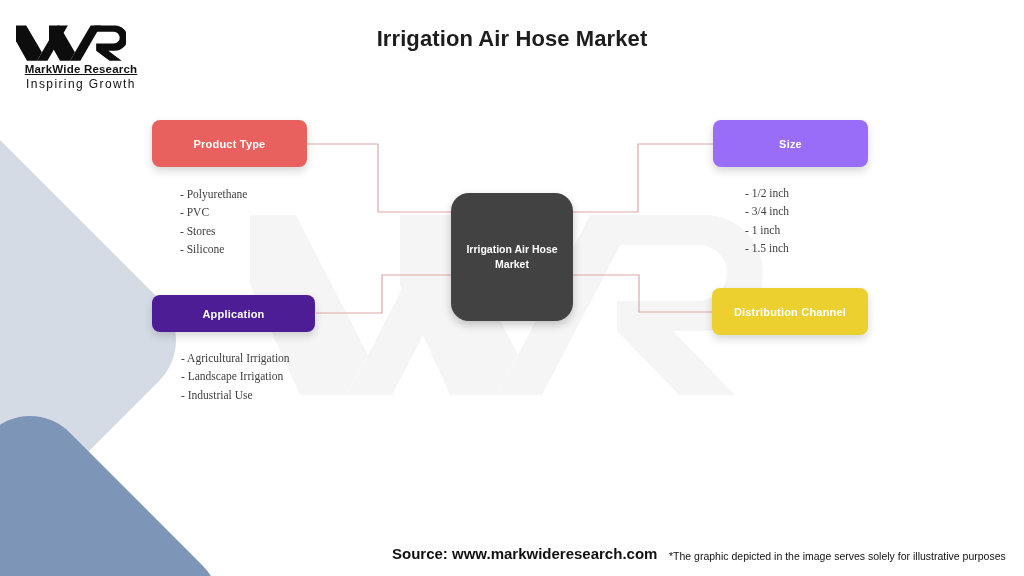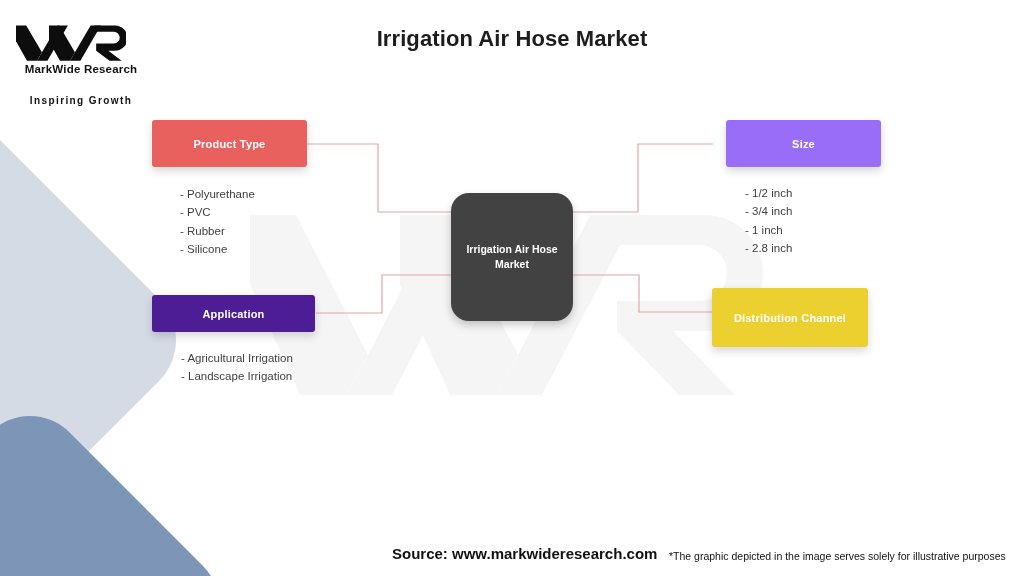--- a/index.html
+++ b/index.html
@@ -60,28 +60,29 @@
     text-align: center;
   }
   .logo-mark { display: block; }
   .logo-name {
     display: block;
     font-size: 11.5px;
     font-weight: bold;
     color: #111111;
     letter-spacing: 0.2px;
     margin-top: 1px;
+    text-decoration: underline;
   }
   .logo-tag {
     display: block;
-    font-size: 10px;
-    font-weight: bold;
+    font-size: 12px;
+    font-weight: normal;
     color: #111111;
     letter-spacing: 1.4px;
-    margin-top: 20px;
+    margin-top: 2px;
   }
 
   
   .title {
     position: absolute;
     left: 0;
     top: 26px;
     width: 1024px;
     text-align: center;
     font-size: 22px;
@@ -116,21 +117,21 @@
     font-size: 10.5px;
     font-weight: bold;
     color: #ffffff;
     line-height: 1.45;
     padding: 0 10px;
   }
 
   
   .cat { position: absolute; }
   .cat-header {
-    border-radius: 3px;
+    border-radius: 8px;
     box-shadow: 0 4px 8px rgba(0,0,0,0.16);
     display: flex;
     align-items: center;
     justify-content: center;
     text-align: center;
   }
   .cat-header-label {
     font-size: 11px;
     font-weight: bold;
     color: #ffffff;
@@ -139,36 +140,37 @@
   .cat-list {
     margin: 0;
     padding: 0;
     list-style: none;
   }
   .cat-list li {
     font-size: 11.5px;
     color: #404040;
     line-height: 18.3px;
     white-space: nowrap;
+    font-family: Liberation Serif, serif;
   }
 
   .cat-product   { left: 152px; top: 120px; }
   .cat-product .cat-header { width: 155px; height: 47px; background: #e8615e; }
   .cat-product .cat-list   { margin-left: 28px; margin-top: 18px; }
 
   .cat-application { left: 152px; top: 295px; }
   .cat-application .cat-header { width: 163px; height: 37px; background: #4c1d95; }
   .cat-application .cat-list   { margin-left: 29px; margin-top: 17px; }
 
   .cat-size { left: 713px; top: 120px; }
-  .cat-size .cat-header { width: 155px; height: 47px; background: #9a6df8; margin-left: 13px; }
+  .cat-size .cat-header { width: 155px; height: 47px; background: #9a6df8; }
   .cat-size .cat-list   { margin-left: 32px; margin-top: 17px; }
 
   .cat-distribution { left: 712px; top: 288px; }
-  .cat-distribution .cat-header { width: 156px; height: 59px; background: #ecd02f; }
+  .cat-distribution .cat-header { width: 156px; height: 47px; background: #ecd02f; }
   .cat-distribution .cat-list   { margin-left: 30px; margin-top: 17px; }
 
   
   .source {
     position: absolute;
     left: 392px;
     top: 545px;
     font-size: 15px;
     font-weight: bold;
     color: #111111;
@@ -232,44 +234,45 @@
     </div>
   </div>
 
   <div class="cat cat-product">
     <div class="cat-header">
       <span class="cat-header-label">Product Type</span>
     </div>
     <ul class="cat-list">
       <li>- Polyurethane</li>
       <li>- PVC</li>
-      <li>- Rubber</li>
+      <li>- Stores</li>
       <li>- Silicone</li>
     </ul>
   </div>
 
   <div class="cat cat-application">
     <div class="cat-header">
       <span class="cat-header-label">Application</span>
     </div>
     <ul class="cat-list">
       <li>- Agricultural Irrigation</li>
       <li>- Landscape Irrigation</li>
+      <li>- Industrial Use</li>
     </ul>
   </div>
 
   <div class="cat cat-size">
     <div class="cat-header">
       <span class="cat-header-label">Size</span>
     </div>
     <ul class="cat-list">
       <li>- 1/2 inch</li>
       <li>- 3/4 inch</li>
       <li>- 1 inch</li>
-      <li>- 2.8 inch</li>
+      <li>- 1.5 inch</li>
     </ul>
   </div>
 
   <div class="cat cat-distribution">
     <div class="cat-header">
       <span class="cat-header-label">Distribution Channel</span>
     </div>
   </div>
 
   <div class="source">Source: www.markwideresearch.com</div>

